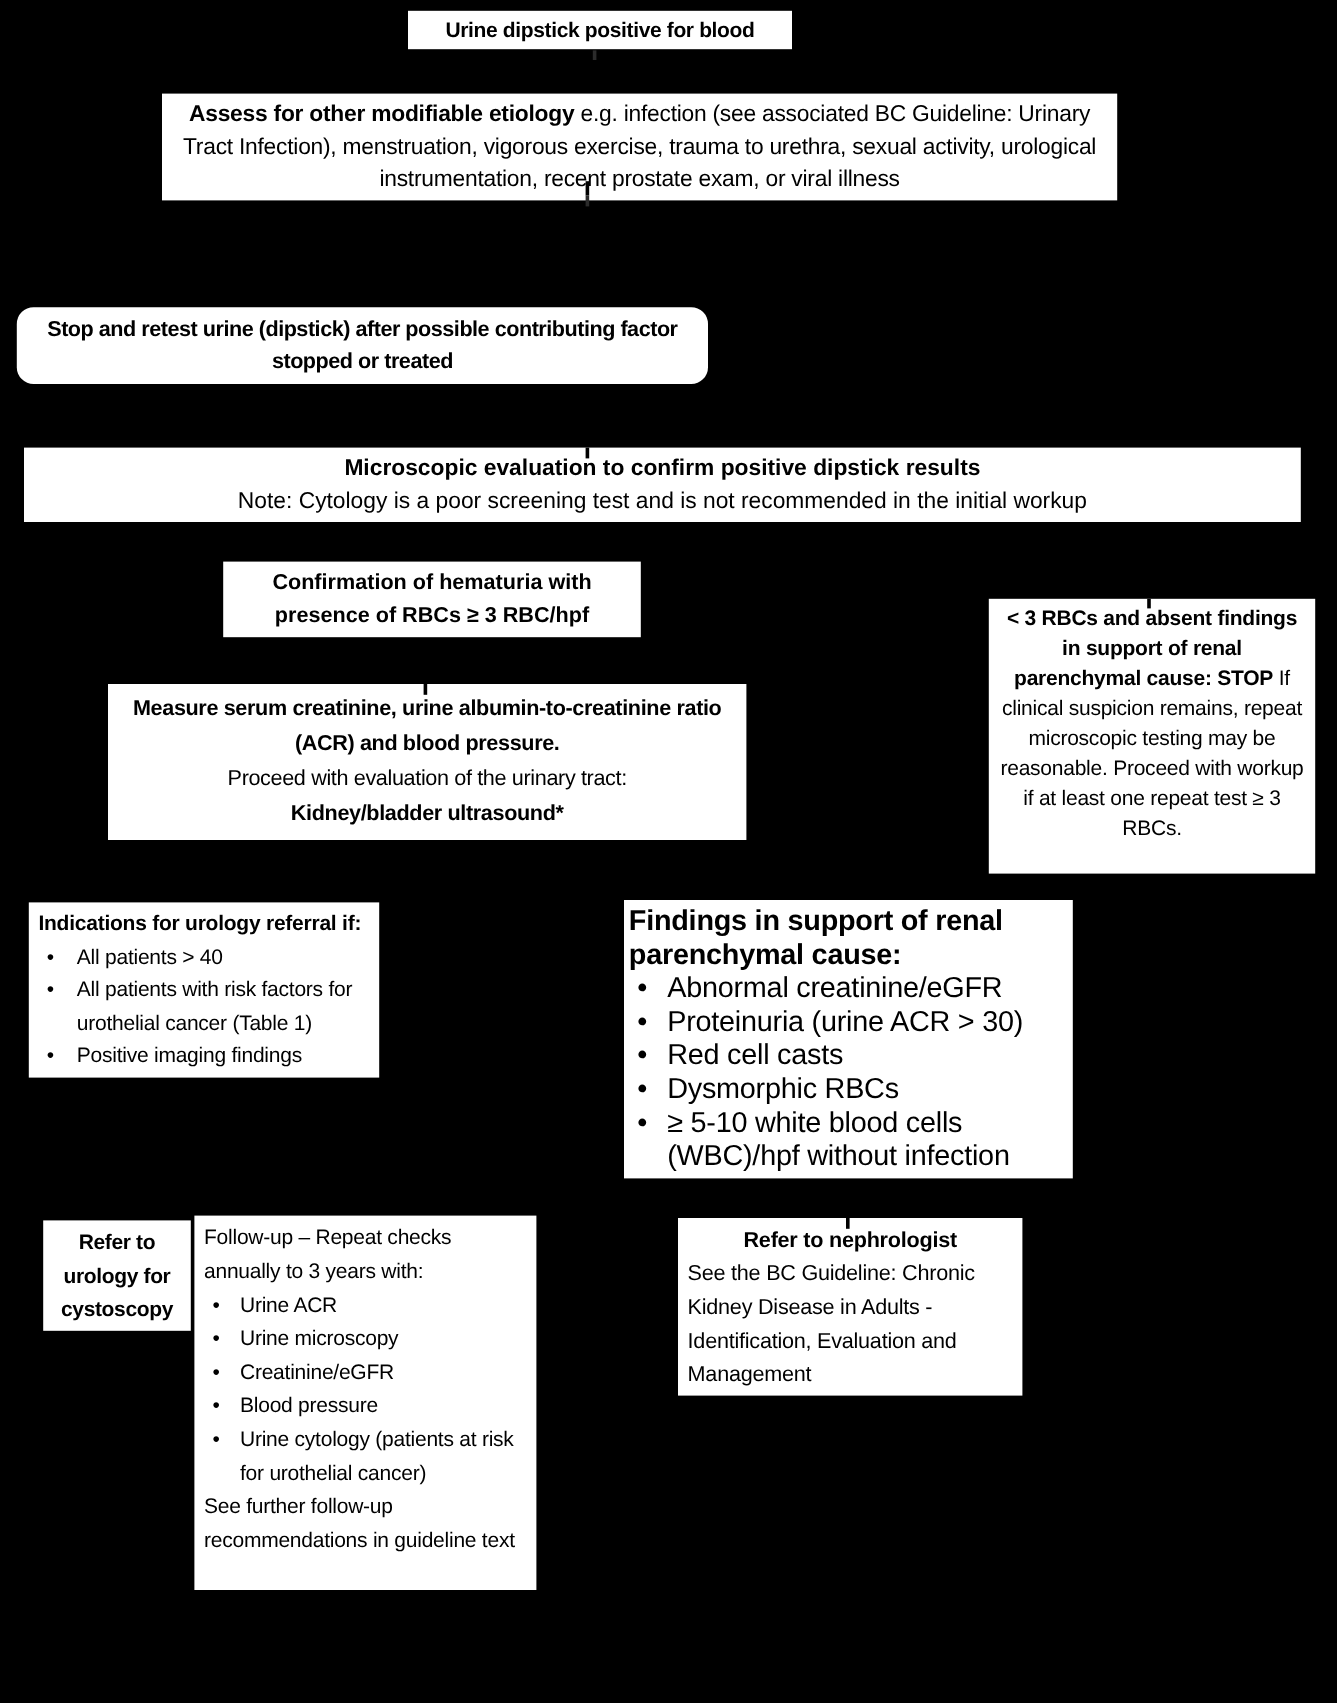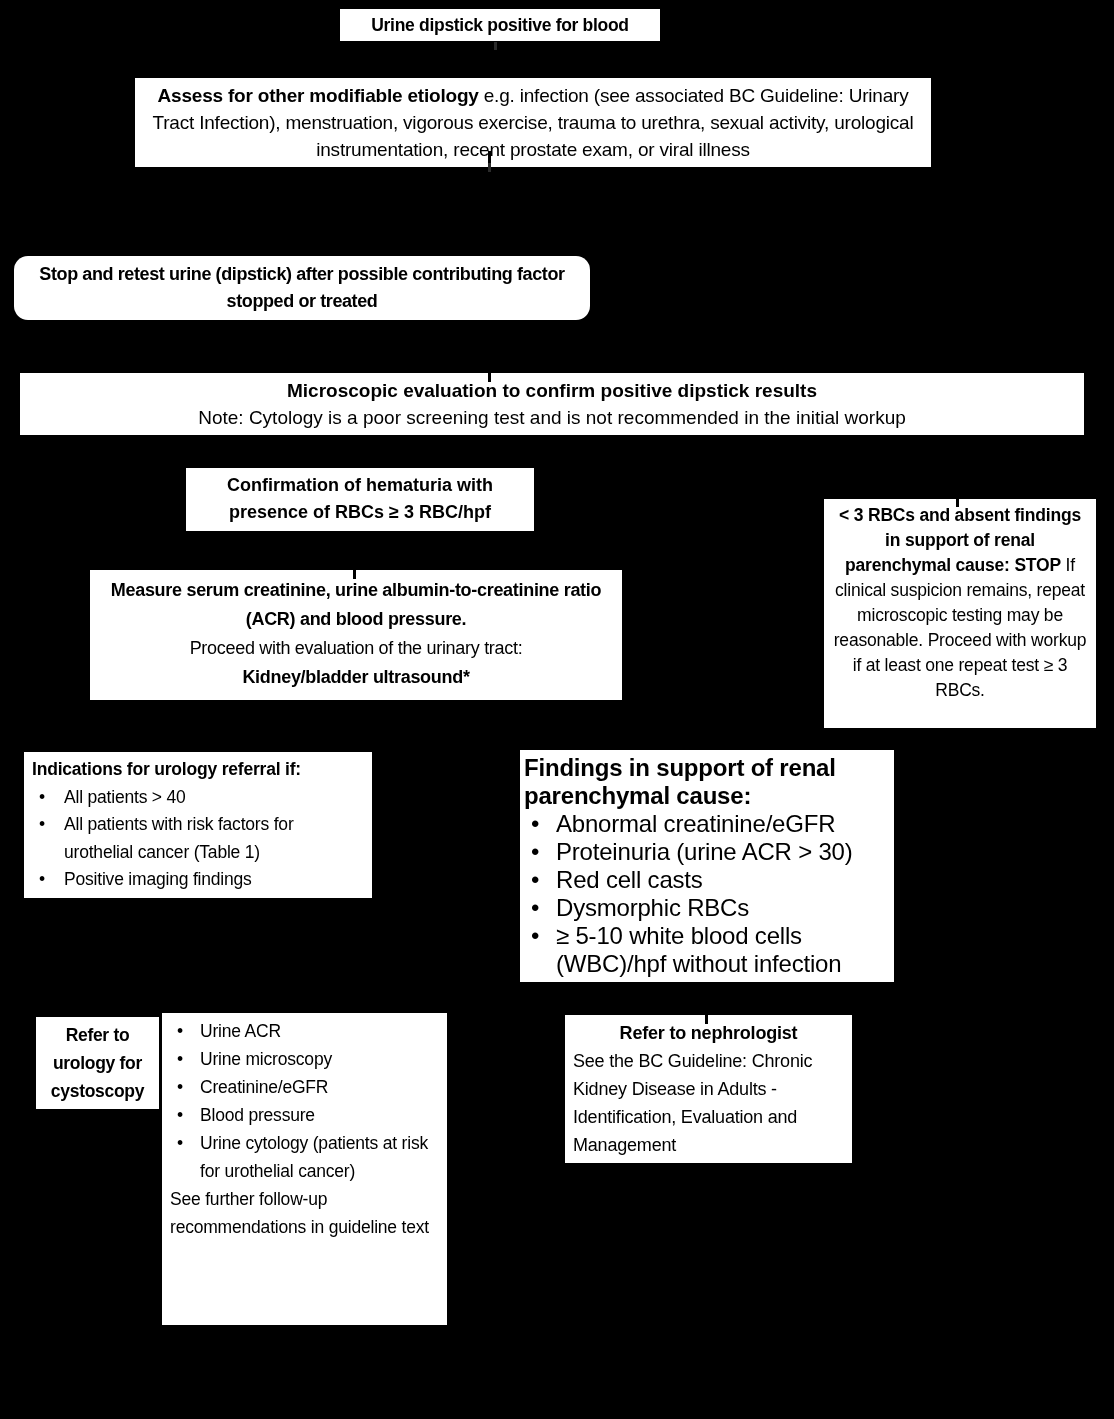--- a/index.html
+++ b/index.html
@@ -30,21 +30,21 @@
   ul.bullets li::before{content:"\2022";position:absolute;left:7px;}
 
   
   .b-dipstick{left:340px;top:9px;width:320px;min-height:32px;font-size:17.5px;letter-spacing:-0.3px;line-height:26px;padding:3px 4px;}
   .b-assess{left:135px;top:78px;width:796px;min-height:85px;font-size:19px;letter-spacing:-0.2px;line-height:27px;padding:4px 8px;}
   .b-stop{left:14px;top:256px;width:576px;min-height:64px;font-size:18px;letter-spacing:-0.4px;line-height:27px;padding:5px 8px;border-radius:14px;}
   .b-micro{left:20px;top:373px;width:1064px;min-height:62px;font-size:19px;line-height:27px;padding:4px 10px;}
   .b-confirm{left:186px;top:468px;width:348px;min-height:63px;font-size:18px;line-height:27px;padding:4px 8px;}
   .b-rbc{left:824px;top:499px;width:272px;min-height:229px;font-size:17.5px;letter-spacing:-0.2px;line-height:25px;padding:4px 6px;}
   .b-measure{left:90px;top:570px;width:532px;min-height:130px;font-size:18px;letter-spacing:-0.3px;line-height:29px;padding:6px 8px;}
-  .b-indic{left:24px;top:752px;width:348px;min-height:139px;font-size:17.5px;letter-spacing:-0.2px;line-height:27.5px;padding:4px 8px;}
+  .b-indic{left:24px;top:752px;width:292px;min-height:139px;font-size:17.5px;letter-spacing:-0.2px;line-height:27.5px;padding:4px 8px;}
   .b-findings{left:520px;top:750px;width:374px;min-height:229px;font-size:24px;letter-spacing:-0.2px;line-height:28px;padding:4px 4px;}
   .b-urology{left:36px;top:1017px;width:123px;min-height:89px;font-size:17.5px;letter-spacing:-0.3px;line-height:28px;padding:4px 3px;}
   .b-follow{left:162px;top:1013px;width:285px;min-height:312px;font-size:17.5px;letter-spacing:-0.2px;line-height:28px;padding:4px 8px;}
   .b-follow ul.bullets li{padding-left:30px;}
   .b-nephro{left:565px;top:1015px;width:287px;min-height:143px;font-size:18px;letter-spacing:-0.2px;line-height:28px;padding:4px 8px;}
 
   
   .tick{position:absolute;width:3px;background:#000;z-index:3;}
   .tick.faint{background:var(--arrow-remnant);}
   .t1{left:494px;top:42px;height:8px;}
@@ -101,20 +101,21 @@
         <li>Proteinuria (urine ACR &gt; 30)</li>
         <li>Red cell casts</li>
         <li>Dysmorphic RBCs</li>
         <li>≥ 5-10 white blood cells (WBC)/hpf without infection</li>
       </ul>
   </div>
 
   <div class="box b-urology center bold">Refer to urology for cystoscopy</div>
 
   <div class="box b-follow">
+    <p>Follow-up – Repeat checks annually to 3 years with:</p>
     <ul class="bullets">
         <li>Urine ACR</li>
         <li>Urine microscopy</li>
         <li>Creatinine/eGFR</li>
         <li>Blood pressure</li>
         <li>Urine cytology (patients at risk for urothelial cancer)</li>
       </ul>
     <p>See further follow-up recommendations in guideline text</p>
   </div>
 

